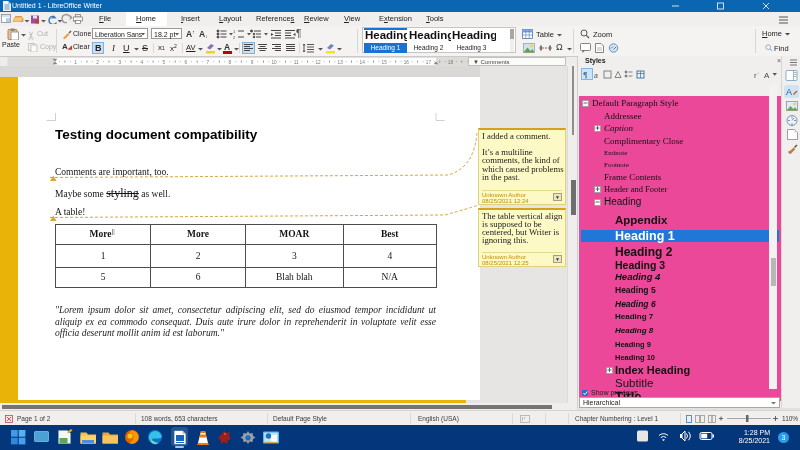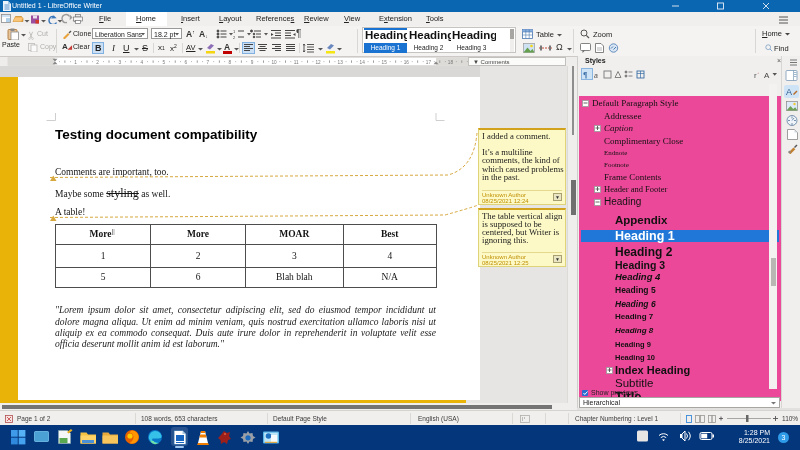--- a/index.html
+++ b/index.html
@@ -422,21 +422,20 @@
           <td>5</td>
           <td>6</td>
           <td>Blah blah</td>
           <td>N/A</td>
         </tr>
  </tbody>
     </table>
 
  <div id="quote" class="a" style="left:55px;top:239.3px;width:381px;font-family:'Liberation Serif',serif;font-style:italic;font-size:9.5px;color:#1a1a1a">
   <div class="jl">"Lorem ipsum dolor sit amet, consectetur adipiscing elit, sed do eiusmod tempor incididunt ut labore et</div>
-  <div class="jl">dolore magna aliqua. Ut enim ad minim veniam, quis nostrud exercitation ullamco laboris nisi ut</div>
   <div class="jl">aliquip ex ea commodo consequat. Duis aute irure dolor in reprehenderit in voluptate velit esse cillum</div>
   <div class="jl" style="text-align-last:left">officia deserunt mollit anim id est laborum."</div>
  </div>
 
  <div class="cbox a" style="left:478px;top:141.5px;width:88px;height:59px">
   <div class="ctext">The table vertical align<br>is supposed to be<br>centered, but Writer is<br>ignoring this.</div>
   <div class="cfoot" style="top:42px">Unknown Author<br>08/25/2021 12:25</div>
   <div class="cbtn" style="top:45px"></div>
  </div>
  <div class="cbox a" style="left:478px;top:61.5px;width:88px;height:77px">

